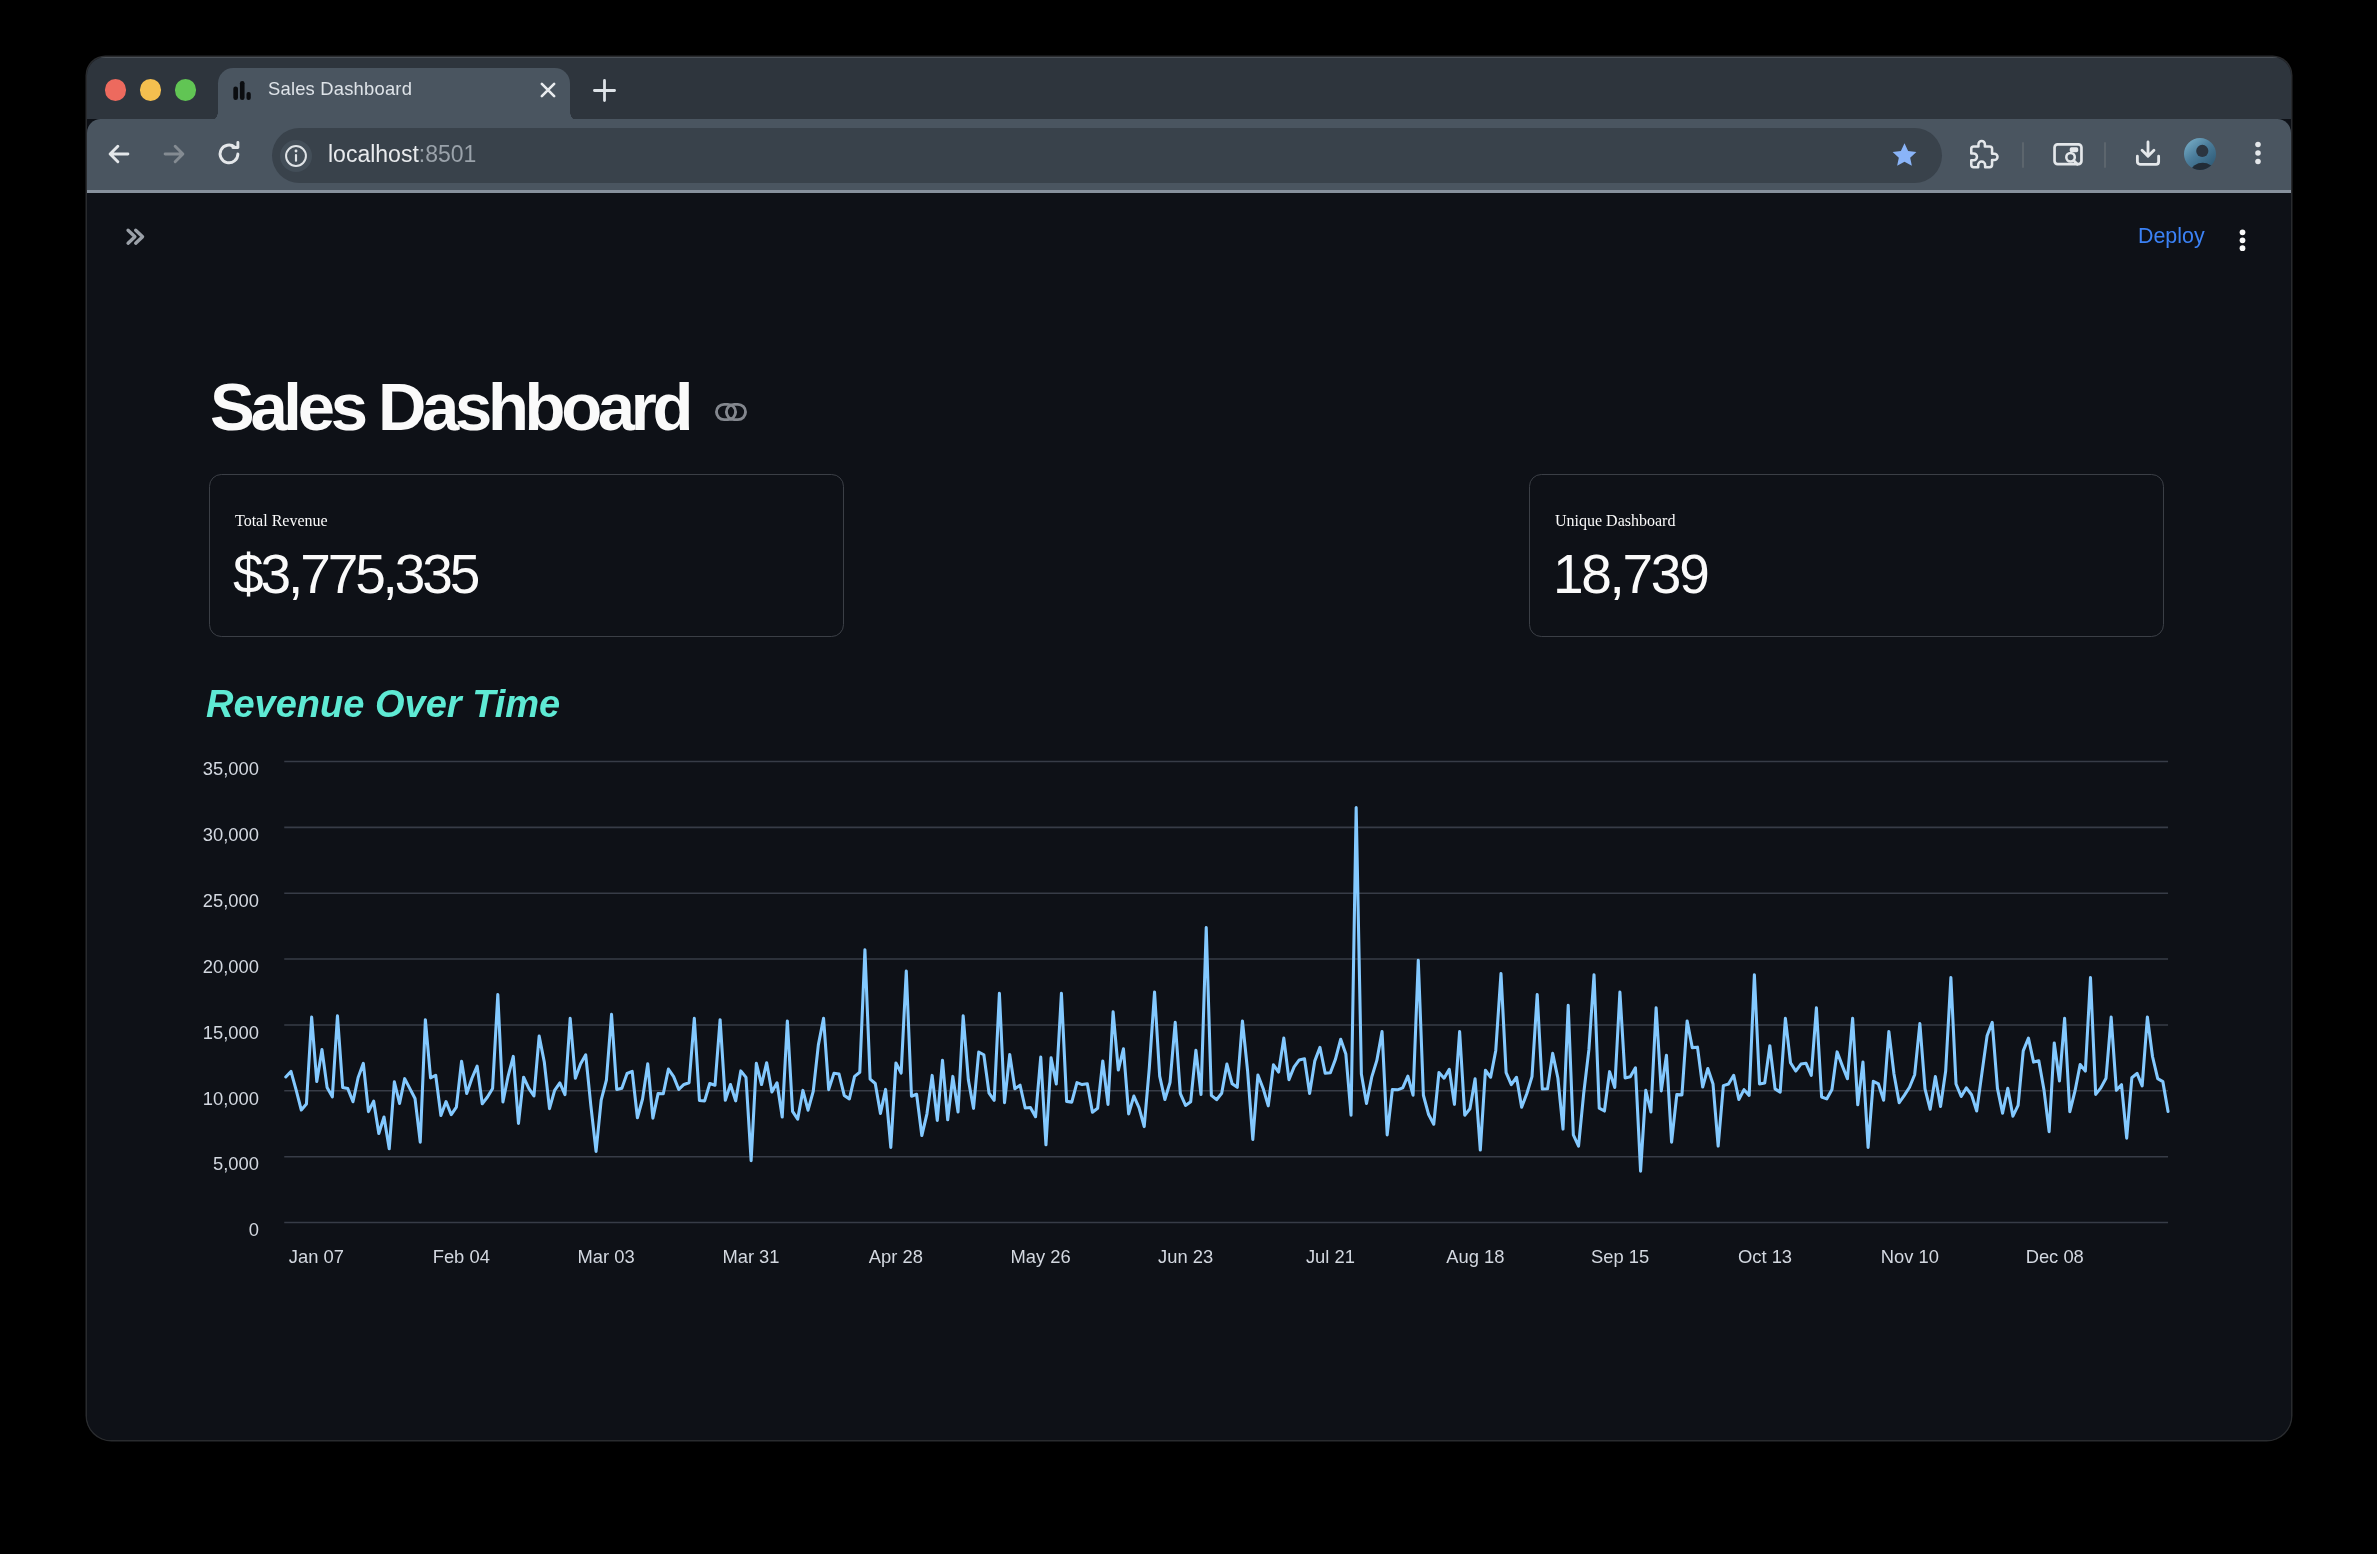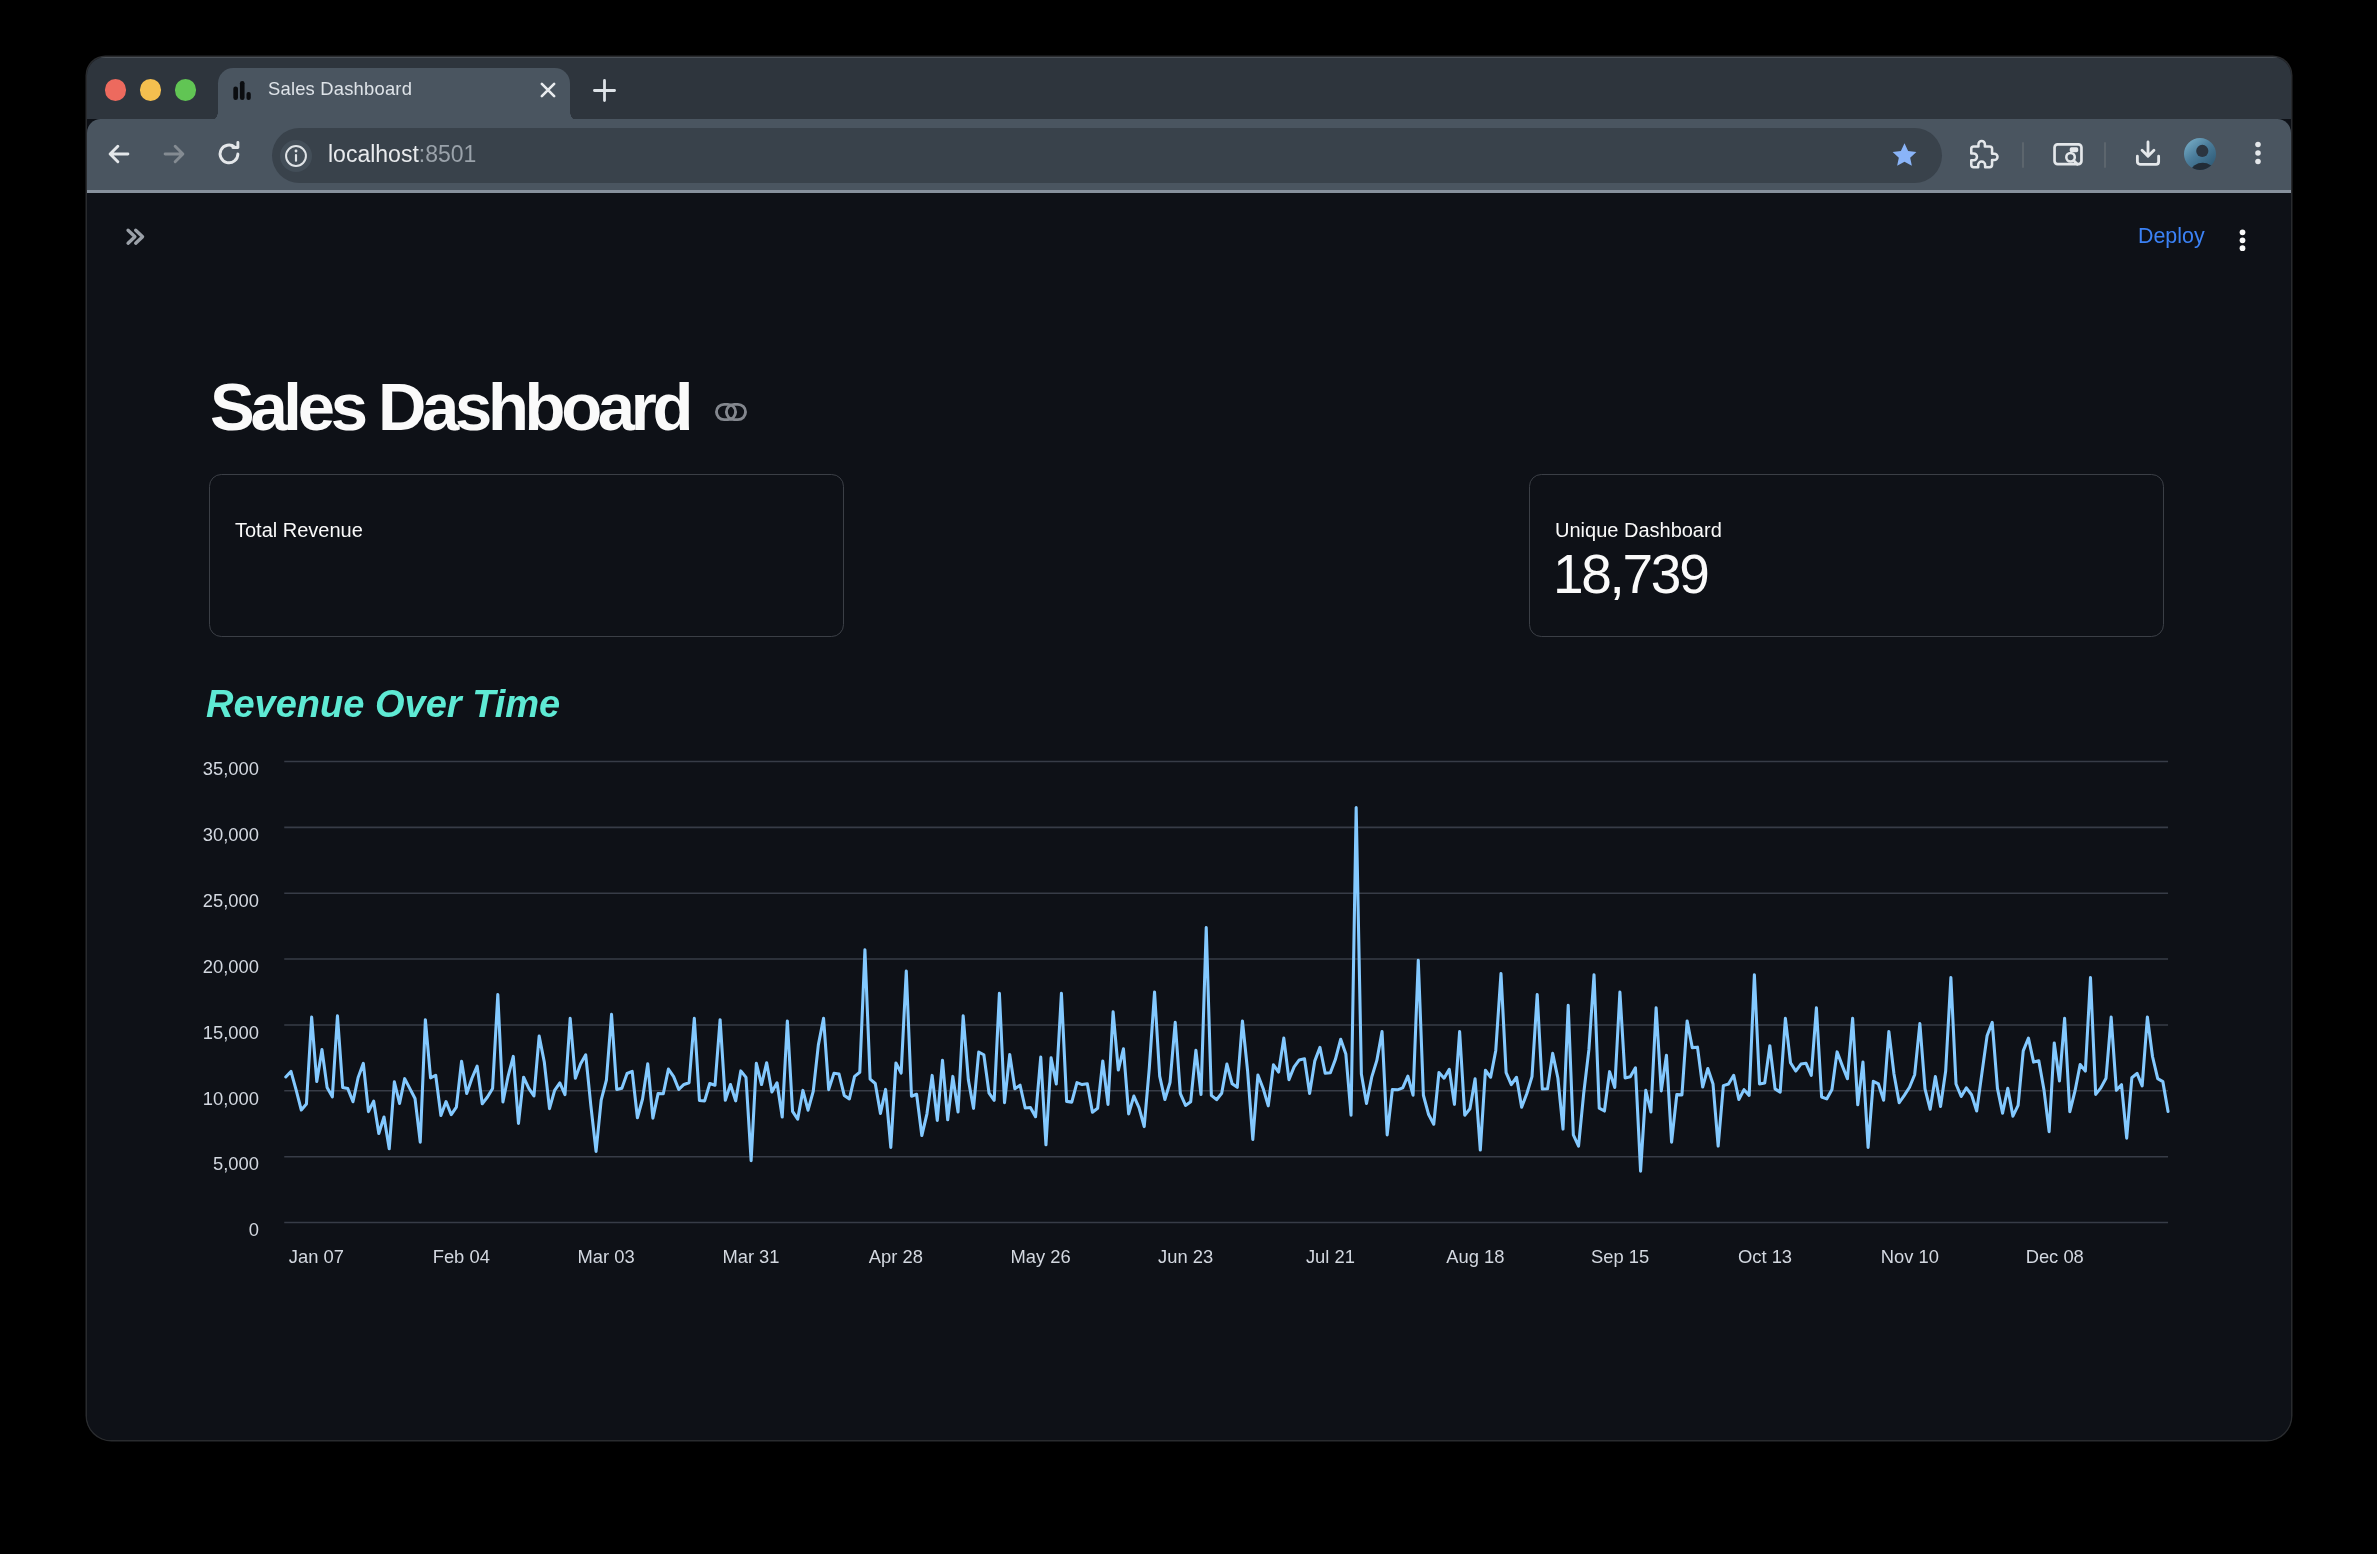--- a/index.html
+++ b/index.html
@@ -23,21 +23,21 @@
 .chip { position:absolute; left:193px; top:20.7px; width:32px; height:32px; border-radius:50%; background:#434e58; }
 .url { position:absolute; left:241px; top:22px; font-size:23px; color:#e8eaed; }
 .url span { color:#9aa2aa;margin-top:25px; }
 svg.icon { position:absolute; }
 .sep { position:absolute; top:23px; width:2.3px; height:26px; background:#5c656d; border-radius:1.5px; }
 .avatar { position:absolute; left:2097px; top:19px; width:32px; height:32px; border-radius:50%;
   background:linear-gradient(140deg,#7fb6cf 0%,#4b7d9b 45%,#29536e 100%); overflow:hidden; }
 .chart { position:absolute; left:0; top:0; }
 .h1 { position:absolute; left:123px; top:311px; font-size:67px; font-weight:bold; color:#fafafa; letter-spacing:-4.3px; }
 .card { position:absolute; top:417px; width:635px; height:163px; border:1.5px solid #3b3f46; border-radius:12.3px; }
-.clabel { position:absolute; left:25px; top:44px; font-size:20px; color:#fafafa; }
+.clabel { position:absolute; left:25px; top:37px; font-size:16px; color:#fafafa;font-family:Liberation Serif, serif; }
 .cvalue { position:absolute; left:23px; top:67px; font-size:55px; color:#fafafa; letter-spacing:-3.1px; }
 .h3 { position:absolute; left:119px; top:626px; font-size:38px; font-weight:bold; color:#5eead4;font-style:italic; }
 .deploy { position:absolute; left:2051px; top:167px; font-size:21.4px; color:#3b82f6; }
 
 </style></head><body>
 <div class="win">
   <div class="tabstrip">
     <div class="tl" style="left:17.6px;background:#ed6a5e"></div>
     <div class="tl" style="left:53px;background:#f4bf4f"></div>
     <div class="tl" style="left:88px;background:#61c554"></div>
@@ -129,20 +129,21 @@
     <circle cx="20" cy="29.9" r="3.7" fill="#fafafa"></circle>
   </svg>
   <div class="h1">Sales Dashboard</div>
 
   <svg class="icon" width="34" height="26" viewBox="0 0 44 34" style="left:627px;top:342px">
     <rect x="3" y="7" width="25" height="20" rx="10" fill="none" stroke="#83878e" stroke-width="3.8"></rect>
     <rect x="16" y="7" width="25" height="20" rx="10" fill="none" stroke="#83878e" stroke-width="3.8"></rect>
   </svg>
   <div class="card" style="left:122px">
     <div class="clabel">Total Revenue</div>
+    <div class="cvalue">$3,775,335</div>
   </div>
   <div class="card" style="left:1442px">
     <div class="clabel">Unique Dashboard</div>
     <div class="cvalue" style="letter-spacing:-2.3px">18,739</div>
   </div>
   <div class="h3">Revenue Over Time</div>
   <svg class="chart" width="2204" height="1383" viewBox="0 0 2877 1806">
 <g stroke="#373c47" stroke-width="2">
         <line x1="257" x2="2717" y1="1522.0" y2="1522.0"></line>
         <line x1="257" x2="2717" y1="1436.0" y2="1436.0"></line>

